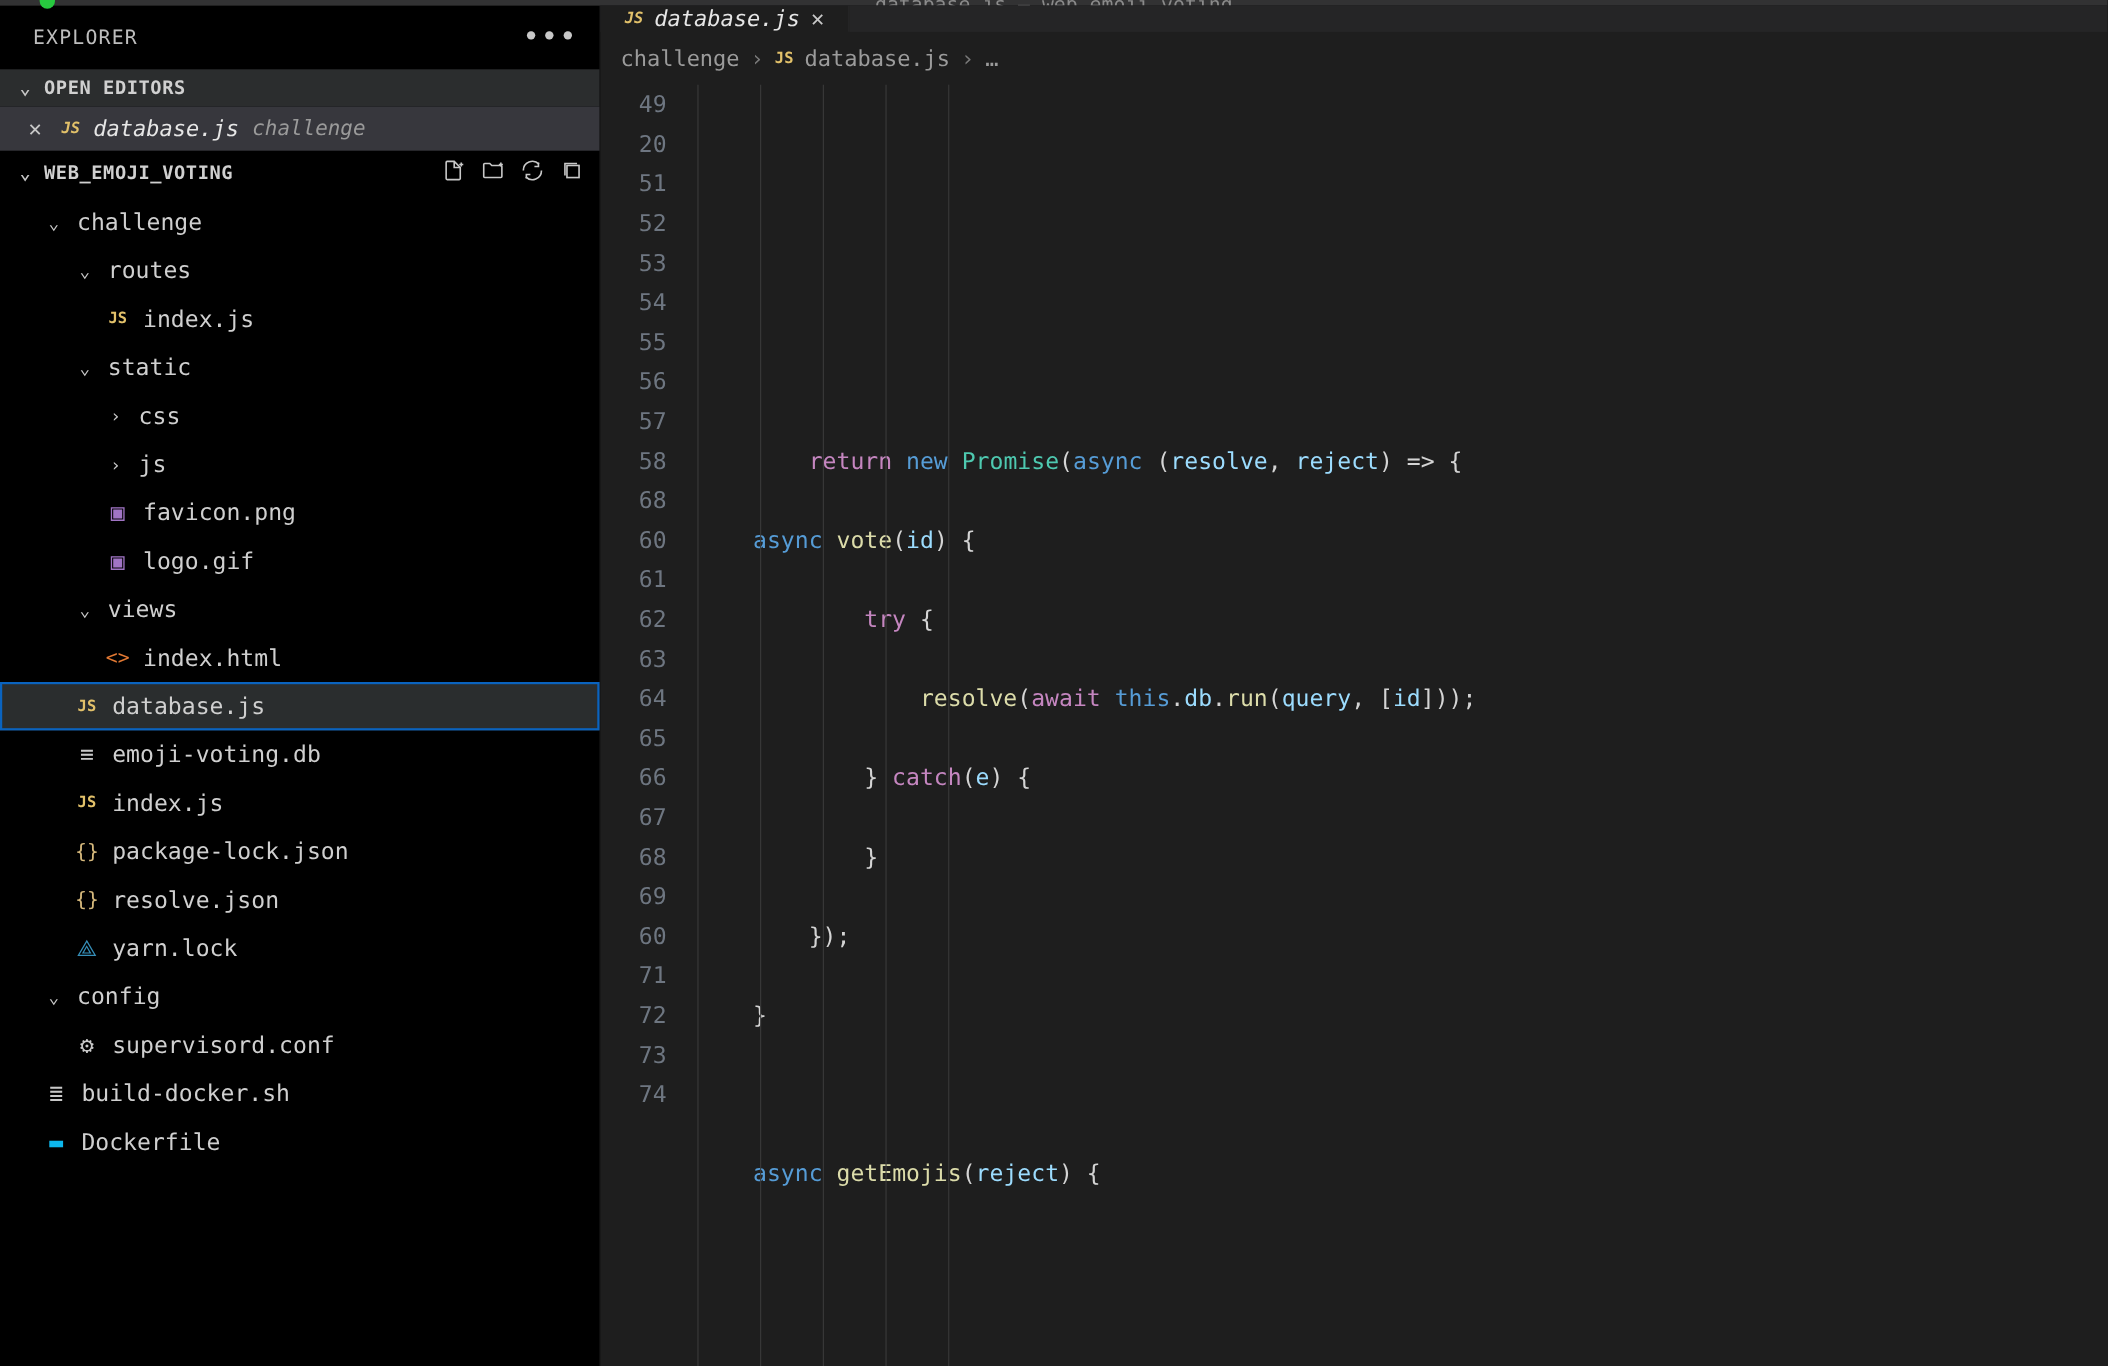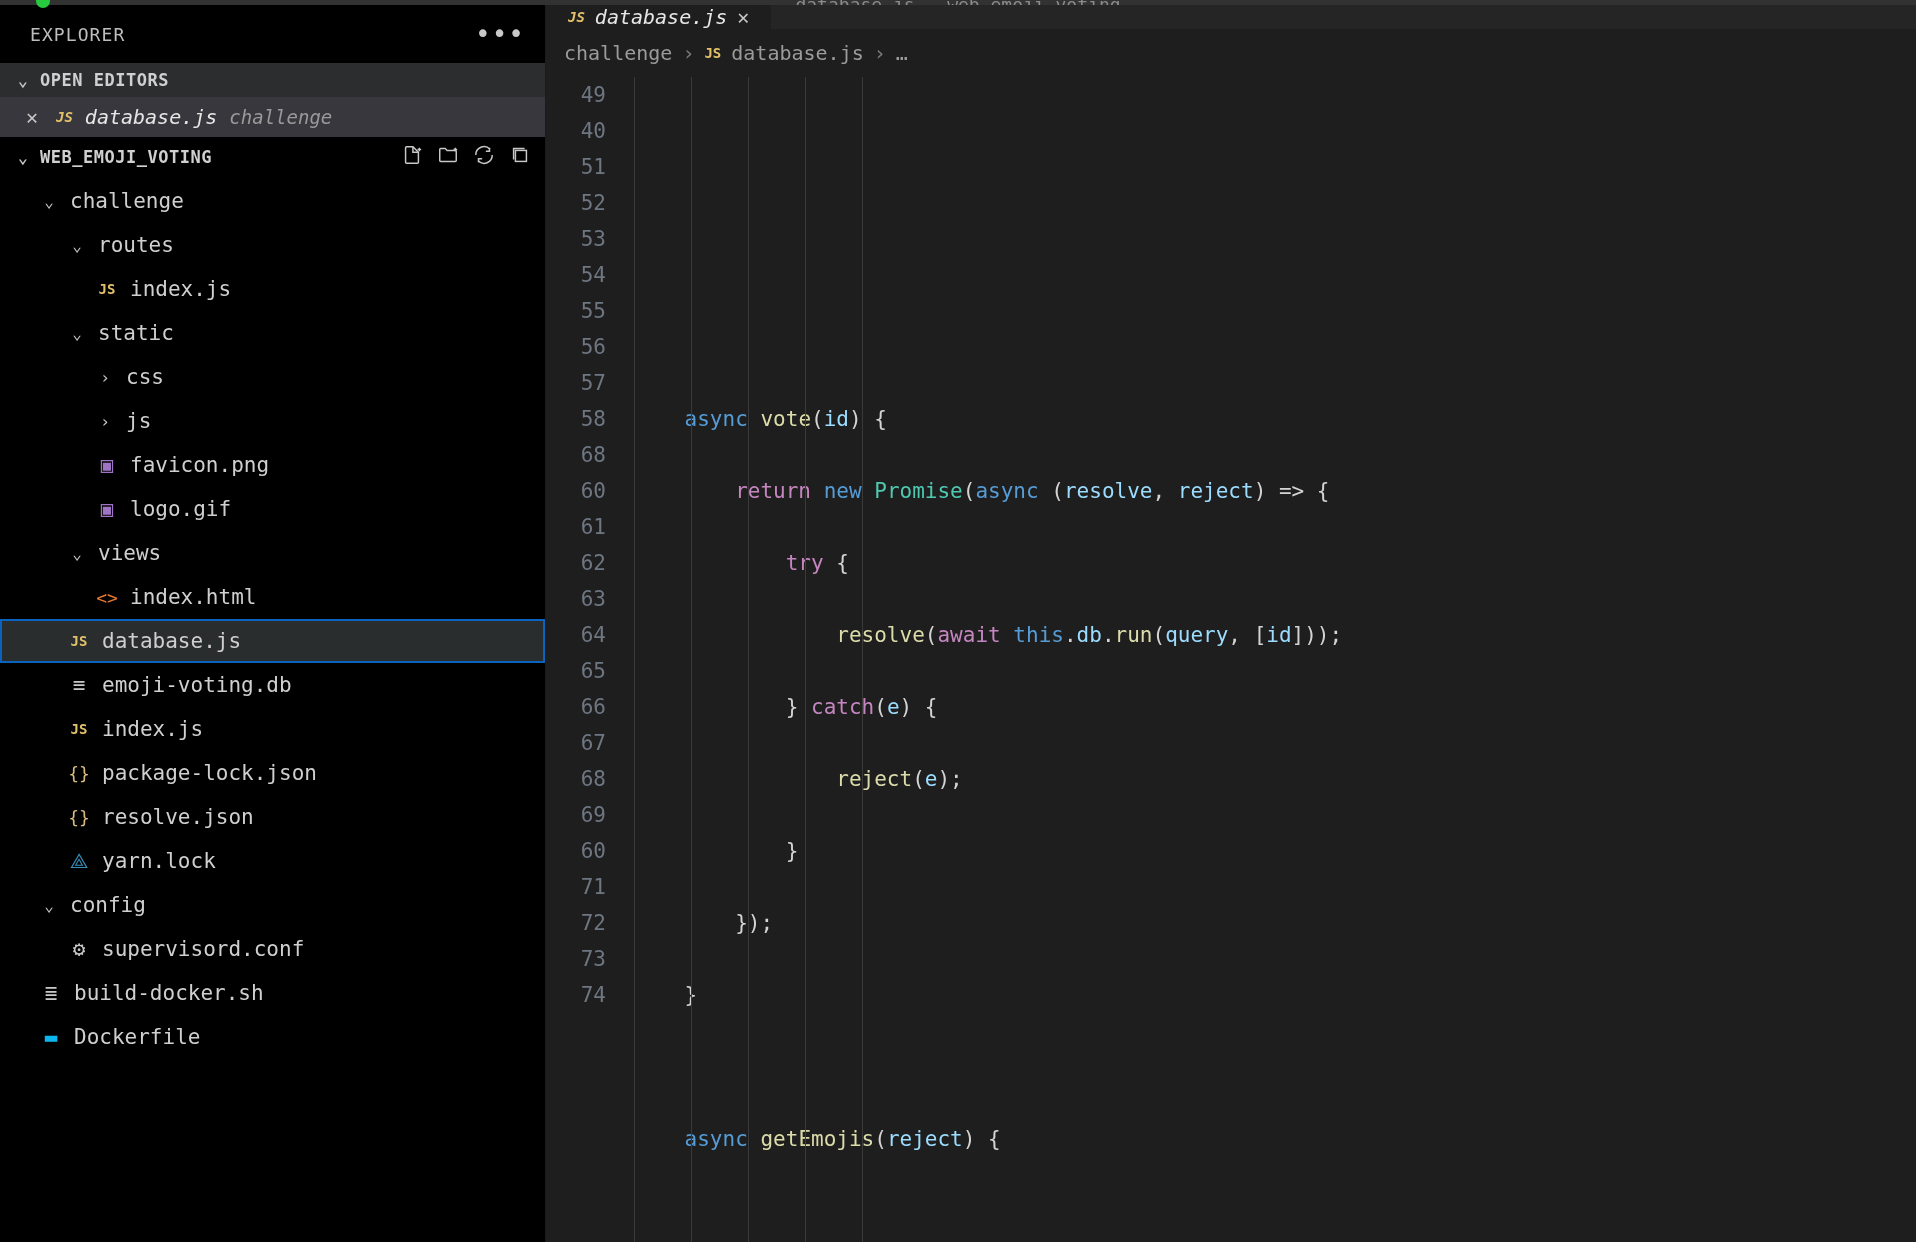--- a/index.html
+++ b/index.html
@@ -295,21 +295,21 @@
       <span class="sep">›</span>
       <span class="js-ic">JS</span>
       <span>database.js</span>
       <span class="sep">›</span>
       <span>…</span>
     </div>
 
     <div class="code-area">
       <div class="gutter" id="gutter">
           <div>49</div>
-          <div>40</div>
+          <div>20</div>
           <div>51</div>
           <div>52</div>
           <div>53</div>
           <div>54</div>
           <div>55</div>
           <div>56</div>
           <div>57</div>
           <div>58</div>
           <div>68</div>
           <div>60</div>
@@ -329,26 +329,25 @@
           <div>74</div>
         </div>
       <div class="code" id="code">
         
         <div class="indent-guide" style="left:0px"></div>
         <div class="indent-guide" style="left:57px"></div>
         <div class="indent-guide" style="left:114px"></div>
         <div class="indent-guide" style="left:171px"></div>
         <div class="indent-guide" style="left:228px"></div>
 <div>&nbsp;</div>
+<div>        <span class="k-purple">return</span> <span class="k-blue">new</span> <span class="k-teal">Promise</span><span class="k-white">(</span><span class="k-blue">async</span><span class="k-white"> (</span><span class="k-lblue">resolve</span><span class="k-white">, </span><span class="k-lblue">reject</span><span class="k-white">) =&gt; {</span></div>
 <div>    <span class="k-blue">async</span> <span class="k-yellow">vote</span><span class="k-white">(</span><span class="k-lblue">id</span><span class="k-white">) {</span></div>
-<div>        <span class="k-purple">return</span> <span class="k-blue">new</span> <span class="k-teal">Promise</span><span class="k-white">(</span><span class="k-blue">async</span><span class="k-white"> (</span><span class="k-lblue">resolve</span><span class="k-white">, </span><span class="k-lblue">reject</span><span class="k-white">) =&gt; {</span></div>
 <div>            <span class="k-purple">try</span><span class="k-white"> {</span></div>
 <div>                <span class="k-yellow">resolve</span><span class="k-white">(</span><span class="k-purple">await</span> <span class="k-blue">this</span><span class="k-white">.</span><span class="k-lblue">db</span><span class="k-white">.</span><span class="k-yellow">run</span><span class="k-white">(</span><span class="k-lblue">query</span><span class="k-white">, [</span><span class="k-lblue">id</span><span class="k-white">]));</span></div>
 <div>            <span class="k-white">} </span><span class="k-purple">catch</span><span class="k-white">(</span><span class="k-lblue">e</span><span class="k-white">) {</span></div>
-<div>                <span class="k-yellow">reject</span><span class="k-white">(</span><span class="k-lblue">e</span><span class="k-white">);</span></div>
 <div>            <span class="k-white">}</span></div>
 <div>        <span class="k-white">});</span></div>
 <div>    <span class="k-white">}</span></div>
 <div>&nbsp;</div>
 <div>    <span class="k-blue">async</span> <span class="k-yellow">getEmojis</span><span class="k-white">(</span><span class="k-lblue">reject</span><span class="k-white">) {</span></div>
 
 
 
 
 

